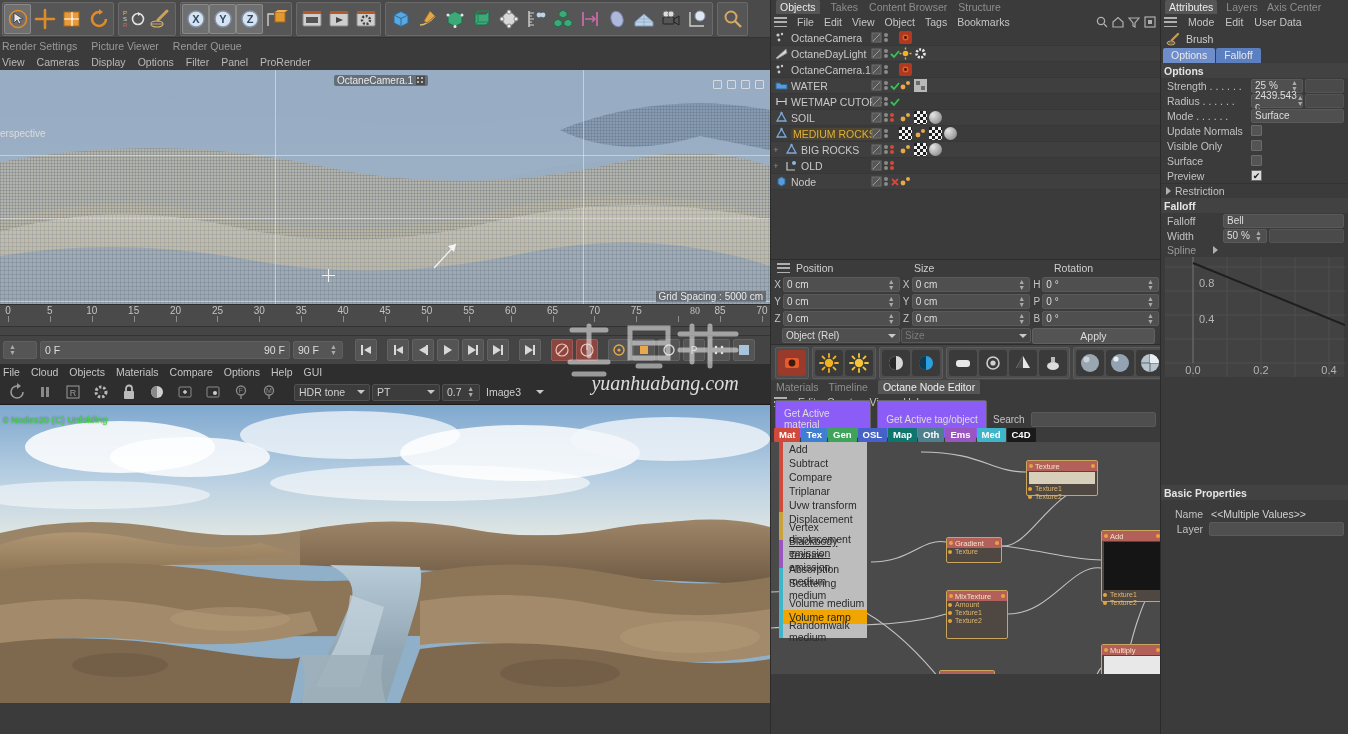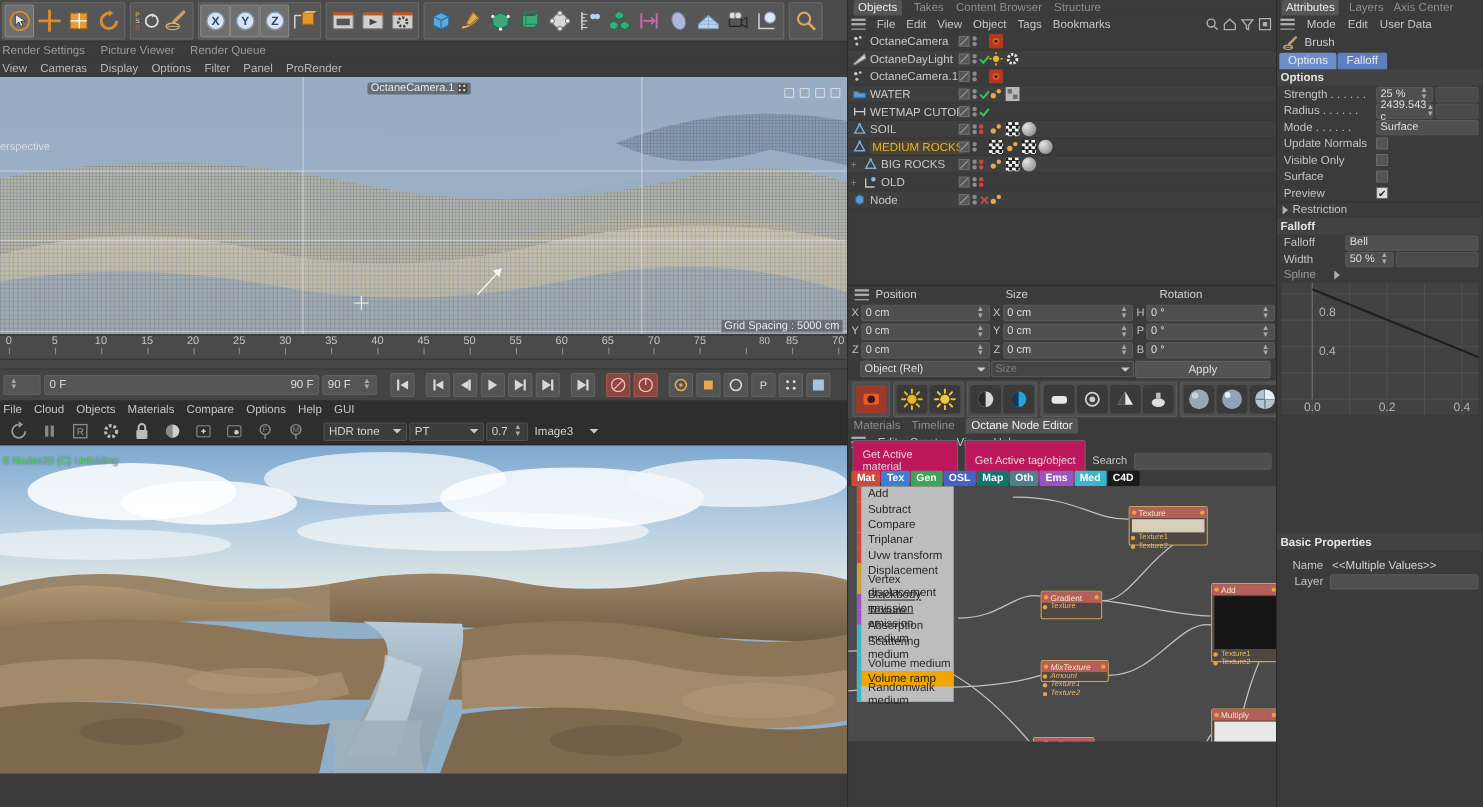--- a/index.html
+++ b/index.html
@@ -105,21 +105,21 @@
   .mat-bar { height: 36px; background: #444; display: flex; align-items: center; gap: 3px; padding: 0 4px; border-top: 1px solid #2e2e2e; }
   .mat-grp { display: flex; gap: 2px; background: #4e4e4e; padding: 2px; border-radius: 2px; border: 1px solid #5c5c5c; }
   .mat-ic { width: 28px; height: 26px; border-radius: 3px; display: flex; align-items: center; justify-content: center; background: #3a3a3a; cursor: pointer; }
 
   .ne-tabs { height: 14px; display: flex; align-items: center; gap: 10px; padding-left: 5px; }
   .ne-tabs .t { font-size: 10.5px; color: #8e8e8e; cursor: pointer; }
   .ne-tabs .t.sel { color: #f0f0f0; background: #555; padding: 1px 5px; border-radius: 2px 2px 0 0; }
   .ne-menu { height: 16px; display: flex; align-items: center; gap: 11px; padding-left: 3px; }
   .ne-menu span { font-size: 10.5px; color: #c5c5c5; cursor: pointer; }
   .ne-bar { height: 18px; display: flex; align-items: center; gap: 6px; padding: 0 4px; }
-  .ne-btn { height: 15px; background: #be185d; border: 1px solid #646464; border-radius: 2px; font-size: 10px; color: #dcdcdc; display: flex; align-items: center; justify-content: center; padding: 18px 8px; cursor: pointer; }
+  .ne-btn { height: 15px; background: #8b5cf6; border: 1px solid #646464; border-radius: 2px; font-size: 10px; color: #dcdcdc; display: flex; align-items: center; justify-content: center; padding: 18px 8px; cursor: pointer; }
   .ne-search { height: 15px; background: #4e4e4e; border: 1px solid #5a5a5a; border-radius: 2px; flex: 1; }
   .ne-cat { height: 14px; display: flex; gap: 1px; padding-left: 3px; }
   .cat { font-size: 9.5px; color: #fff; padding: 1px 5px; border-radius: 1px; cursor: pointer; font-weight: bold; }
 
   .ne-canvas { position: relative; background: #4a4a4a; overflow: hidden; }
   .ne-drop { position: absolute; left: 8px; top: 0; width: 88px; background: #bdbdbd; z-index: 30; }
   .ne-item { height: 14px; font-size: 10.5px; color: #2a2a2a; display: flex; align-items: center; padding-left: 6px; border-left: 4px solid transparent; cursor: pointer; }
   .ne-item.sel { background: #f0a500; color: #1c1c1c; }
 
   .node { position: absolute; border: 1px solid #caa55c; border-radius: 2px; background: #4e4742; }
@@ -700,20 +700,30 @@
         <path d="M420 244 Q520 230 630 250 Q710 264 770 254 L770 298 L400 298 Z" fill="#7e684e"></path>
         <path d="M300 250 Q308 268 302 298 L386 298 Q378 270 384 250 Z" fill="#9fb0ba" opacity=".9"></path>
         <ellipse cx="120" cy="260" rx="48" ry="12" fill="#6d5a44" opacity=".6"></ellipse>
         <ellipse cx="560" cy="268" rx="60" ry="14" fill="#6d5a44" opacity=".6"></ellipse>
         <ellipse cx="690" cy="232" rx="70" ry="16" fill="#b39a76" opacity=".55"></ellipse>
         <ellipse cx="230" cy="214" rx="60" ry="12" fill="#b39a76" opacity=".5"></ellipse>
       </svg>
       <div class="render-overlay">0 Nodes20  (C) Unfolding</div>
     </div>
 
+    <div class="wm" style="left:560px; top:322px; width:210px; height:76px;">
+      <svg width="210" height="76" viewBox="0 0 210 76">
+        <g fill="none" stroke="#e8e8e8" stroke-width="5" opacity=".58" stroke-linecap="round">
+          <path d="M12 8 L46 8 M29 4 L29 34 M10 40 L48 40 M14 52 L44 52"></path>
+          <path d="M70 6 L108 6 L108 36 L70 36 Z M70 21 L108 21 M78 44 L100 44"></path>
+          <path d="M132 4 L132 40 M120 12 L176 12 M120 28 L176 28 M150 4 L150 44"></path>
+        </g>
+        <text x="105" y="68" font-size="20" text-anchor="middle" fill="#f0f0f0" opacity=".9" font-family="Liberation Serif, serif" font-style="italic">yuanhuabang.com</text>
+      </svg>
+    </div>
   </div>
 
   <div class="mid-col">
 
     <div class="pal-tabs">
       <span class="t sel">Objects</span>
       <span class="t">Takes</span>
       <span class="t">Content Browser</span>
       <span class="t">Structure</span>
     </div>
@@ -1344,21 +1354,21 @@
         <span class="pin" style="left:1px;margin-top:2px"></span>Texture1</div>
             <div class="node-port">
         <span class="pin" style="left:1px;margin-top:2px"></span>Texture2</div>
           </div>
           <div class="node" style="left: 175px; top: 95px; width: 56px; height: 26px;">
             <div class="node-hd">Gradient
         <span class="pin" style="left:2px;top:3px"></span><span class="pin" style="right:2px;top:3px"></span></div>
             <div class="node-port">
         <span class="pin" style="left:1px;margin-top:2px"></span>Texture</div>
           </div>
-          <div class="node" style="left: 175px; top: 158px; width: 62px; height: 20px; font-style: italic;">
+          <div class="node" style="left: 175px; top: 148px; width: 62px; height: 49px;">
             <div class="node-hd">MixTexture
         <span class="pin" style="left:2px;top:3px"></span><span class="pin" style="right:2px;top:3px"></span></div>
             <div class="node-port">
         <span class="pin" style="left:1px;margin-top:2px"></span>Amount</div>
             <div class="node-port">
         <span class="pin" style="left:1px;margin-top:2px"></span>Texture1</div>
             <div class="node-port">
         <span class="pin" style="left:1px;margin-top:2px"></span>Texture2</div>
           </div>
           <div class="node" style="left: 168px; top: 228px; width: 56px; height: 26px;">

